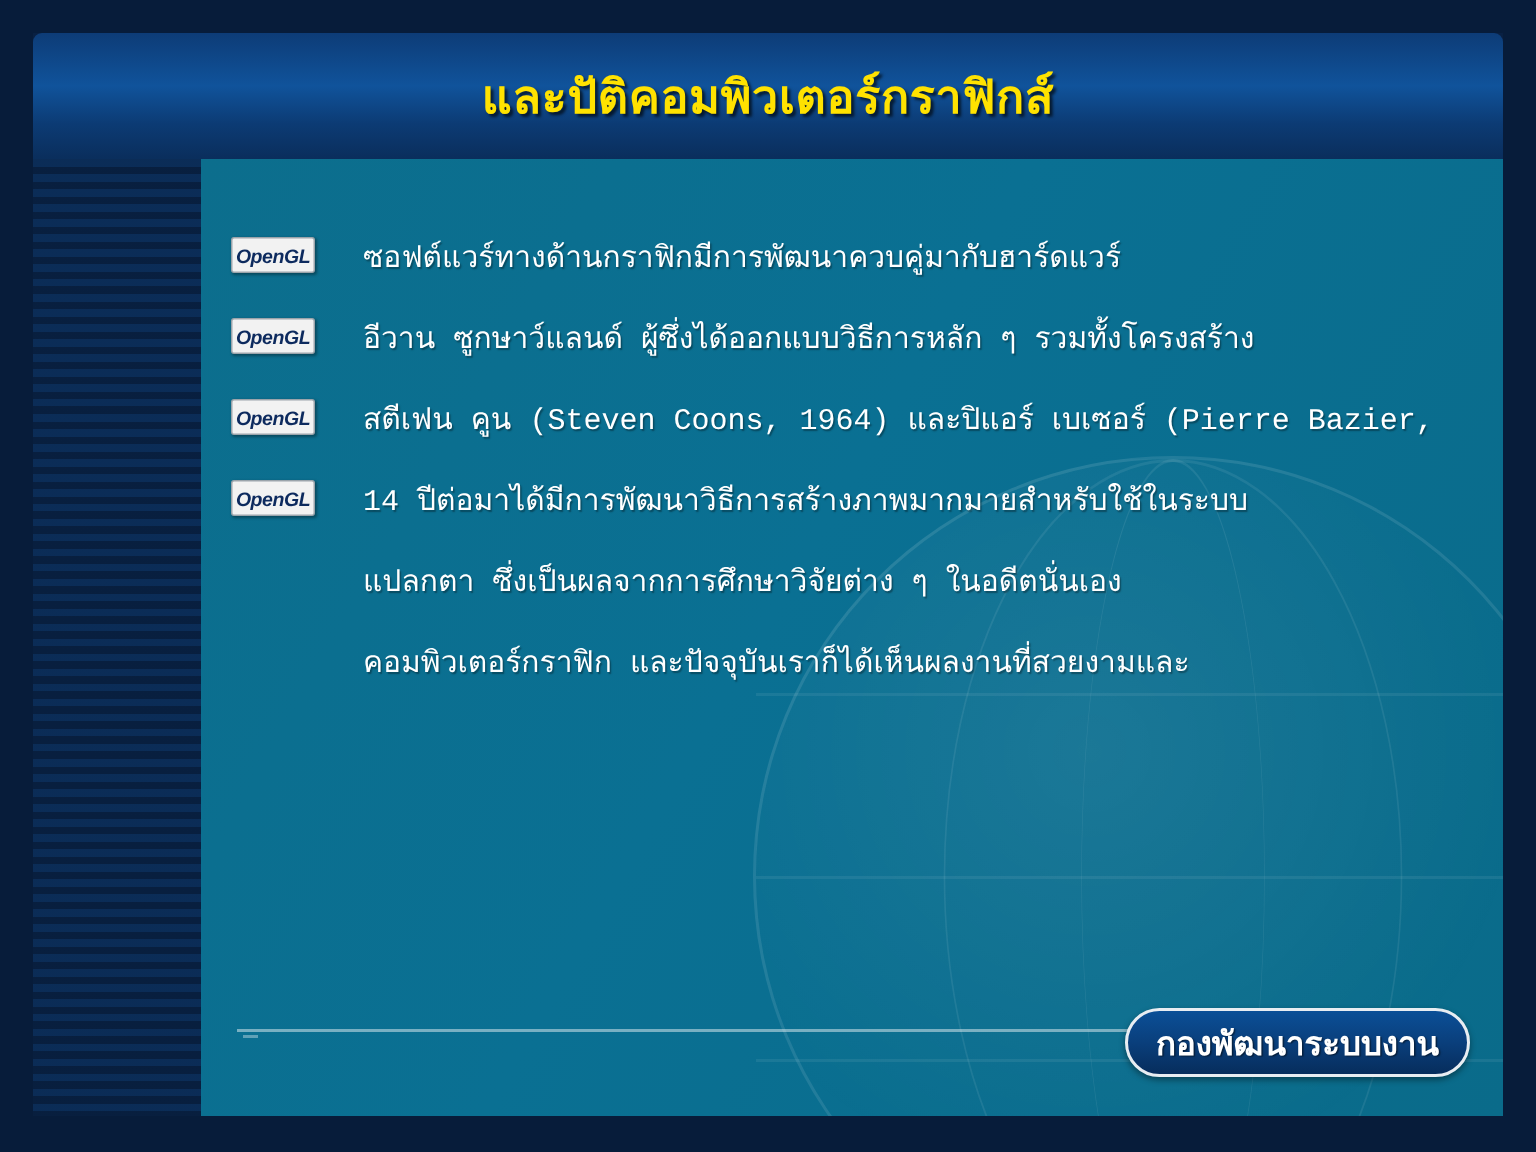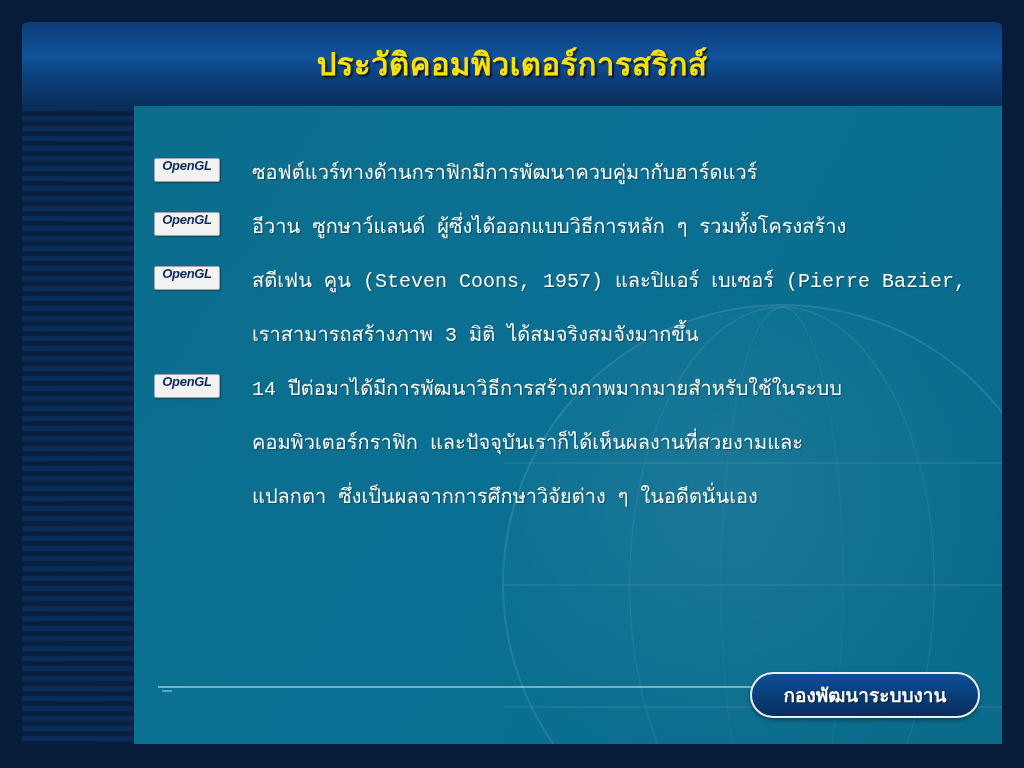--- a/index.html
+++ b/index.html
@@ -91,26 +91,26 @@
   
   .bullets {
     position: absolute; left: 20px; top: 42px; width: 840px;
   }
   .bullet-row {
     display: flex; align-items: flex-start;
     margin-bottom: 2px;
   }
   .bullet-icon {
     flex: 0 0 auto;
-    width: 66px; height: 24px;
+    width: 56px; height: 24px;
     margin-top: 10px; margin-right: 8px;
     background: #f2f2f2;
     border: 1px solid #9ba4ab;
     border-radius: 2px;
-    display: flex; justify-content: center;
+    display: flex; align-items: center; justify-content: center;
     box-shadow: 1px 1px 2px rgba(0,0,0,0.35);
   }
   .bullet-icon .ogl {
     font-family: "Liberation Sans", sans-serif;
     font-size: 13px; font-weight: bold; font-style: italic;
     color: #0d2a5e; letter-spacing: -0.3px;
     line-height: 1;
   }
   .bullet-text {
     flex: 1 1 auto;
@@ -133,40 +133,40 @@
     position: absolute; right: 22px; bottom: 26px;
     width: 230px; height: 46px;
     border-radius: 23px;
     background: linear-gradient(180deg, #0b4f97 0%, #0a3f7c 50%, #072d5c 100%);
     border: 2px solid #e8edf2;
     display: flex; align-items: center; justify-content: center;
     box-shadow: 0 2px 4px rgba(0,0,0,0.4);
   }
   .footer-badge span {
     font-family: Liberation Sans, sans-serif;
-    font-size: 19px; font-weight: bold; color: #ffffff;
+    font-size: 22px; font-weight: bold; color: #ffffff;
     text-shadow: 1px 1px 1px rgba(0,0,0,0.5);
   }
   .corner-tick {
     position: absolute; left: 28px; bottom: 52px;
     width: 10px; height: 2px; background: rgba(255,255,255,0.35);
   }
 </style>
 </head>
 <body>
 
 <div id="slide">
 
   <div class="frame-top"></div>
   <div class="frame-left"></div>
   <div class="frame-right"></div>
   <div class="frame-bottom"></div>
 
   <div class="title-bar">
-    <div class="title-text">ประวัติคอมพิวเตอร์การสริกส์</div>
+    <div class="title-text">และปัติคอมพิวเตอร์กราฟิกส์</div>
   </div>
 
   <div class="stripe-col"></div>
 
   <div class="content-panel">
 
     <div class="globe">
       <div class="globe-lat" style="top:28%"></div>
       <div class="globe-lat" style="top:50%"></div>
       <div class="globe-lat" style="top:72%"></div>
@@ -186,50 +186,44 @@
           <span class="ogl">OpenGL</span>
         </div>
         <div class="bullet-text">อีวาน ซูกษาว์แลนด์ ผู้ซึ่งได้ออกแบบวิธีการหลัก ๆ รวมทั้งโครงสร้าง</div>
       </div>
 
 
       <div class="bullet-row">
         <div class="bullet-icon">
           <span class="ogl">OpenGL</span>
         </div>
-        <div class="bullet-text">สตีเฟน คูน (Steven Coons, 1957) และปิแอร์ เบเซอร์ (Pierre Bazier,</div>
-      </div>
-
+        <div class="bullet-text">สตีเฟน คูน (Steven Coons, 1964) และปิแอร์ เบเซอร์ (Pierre Bazier,</div>
+      </div>
+
+
+
+      <div class="bullet-row">
+        <div class="bullet-icon">
+          <span class="ogl">OpenGL</span>
+        </div>
+        <div class="bullet-text">14 ปีต่อมาได้มีการพัฒนาวิธีการสร้างภาพมากมายสำหรับใช้ในระบบ</div>
+      </div>
 
       <div class="bullet-row no-icon">
         <div class="bullet-icon">
           <span class="ogl">OpenGL</span>
         </div>
-        <div class="bullet-text">เราสามารถสร้างภาพ 3 มิติ ได้สมจริงสมจังมากขึ้น</div>
-      </div>
-
-      <div class="bullet-row">
-        <div class="bullet-icon">
-          <span class="ogl">OpenGL</span>
-        </div>
-        <div class="bullet-text">14 ปีต่อมาได้มีการพัฒนาวิธีการสร้างภาพมากมายสำหรับใช้ในระบบ</div>
+        <div class="bullet-text">แปลกตา ซึ่งเป็นผลจากการศึกษาวิจัยต่าง ๆ ในอดีตนั่นเอง</div>
       </div>
 
       <div class="bullet-row no-icon">
         <div class="bullet-icon">
           <span class="ogl">OpenGL</span>
         </div>
         <div class="bullet-text">คอมพิวเตอร์กราฟิก และปัจจุบันเราก็ได้เห็นผลงานที่สวยงามและ</div>
-      </div>
-
-      <div class="bullet-row no-icon">
-        <div class="bullet-icon">
-          <span class="ogl">OpenGL</span>
-        </div>
-        <div class="bullet-text">แปลกตา ซึ่งเป็นผลจากการศึกษาวิจัยต่าง ๆ ในอดีตนั่นเอง</div>
       </div>
 
     </div>
 
     <div class="corner-tick"></div>
     <div class="footer-line"></div>
 
     <div class="footer-badge">
       <span>กองพัฒนาระบบงาน</span>
     </div>

